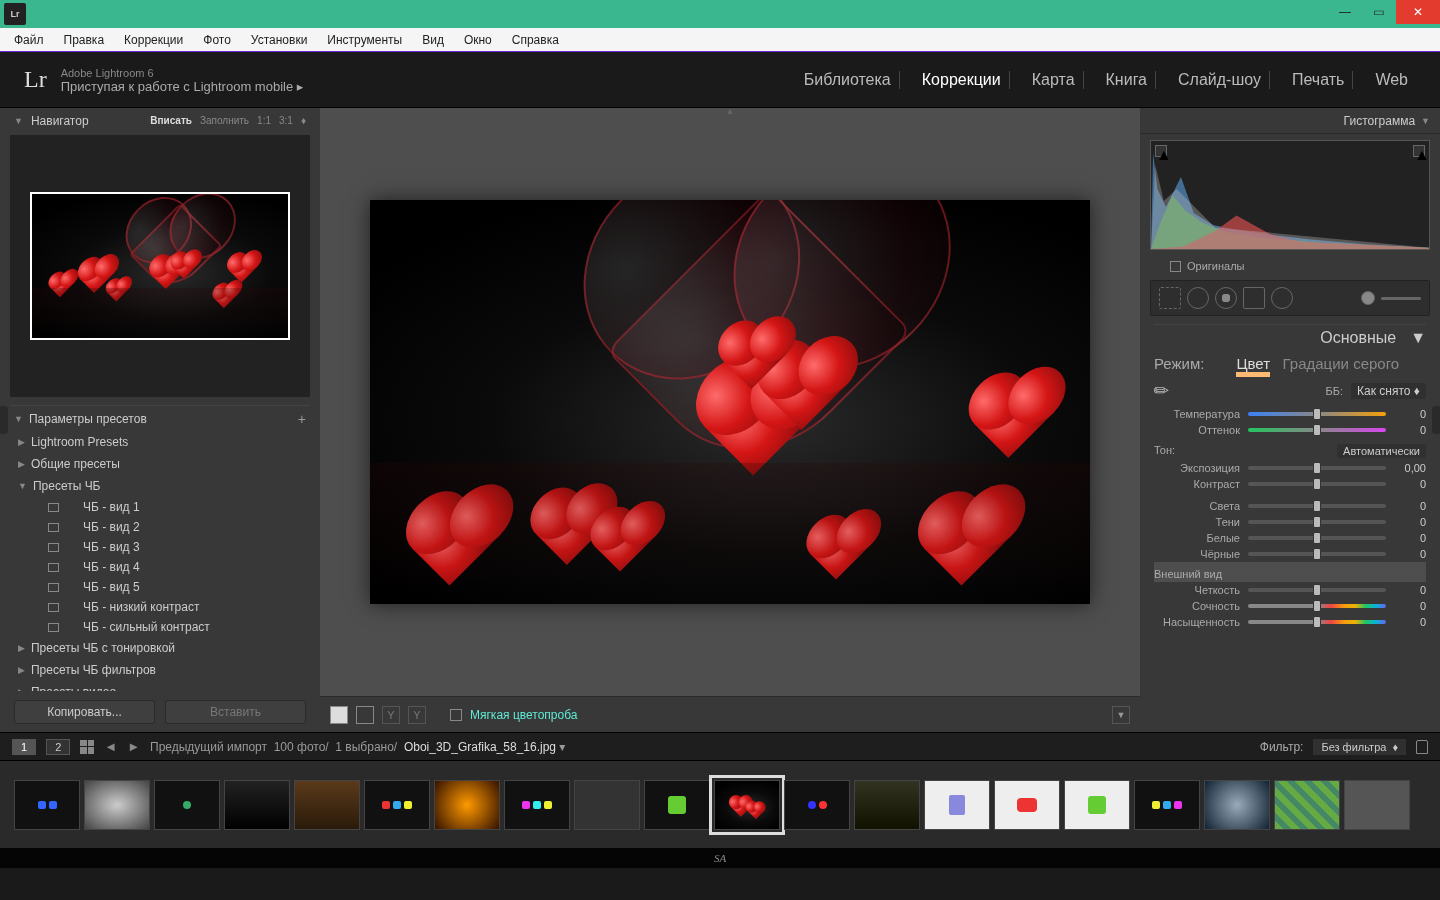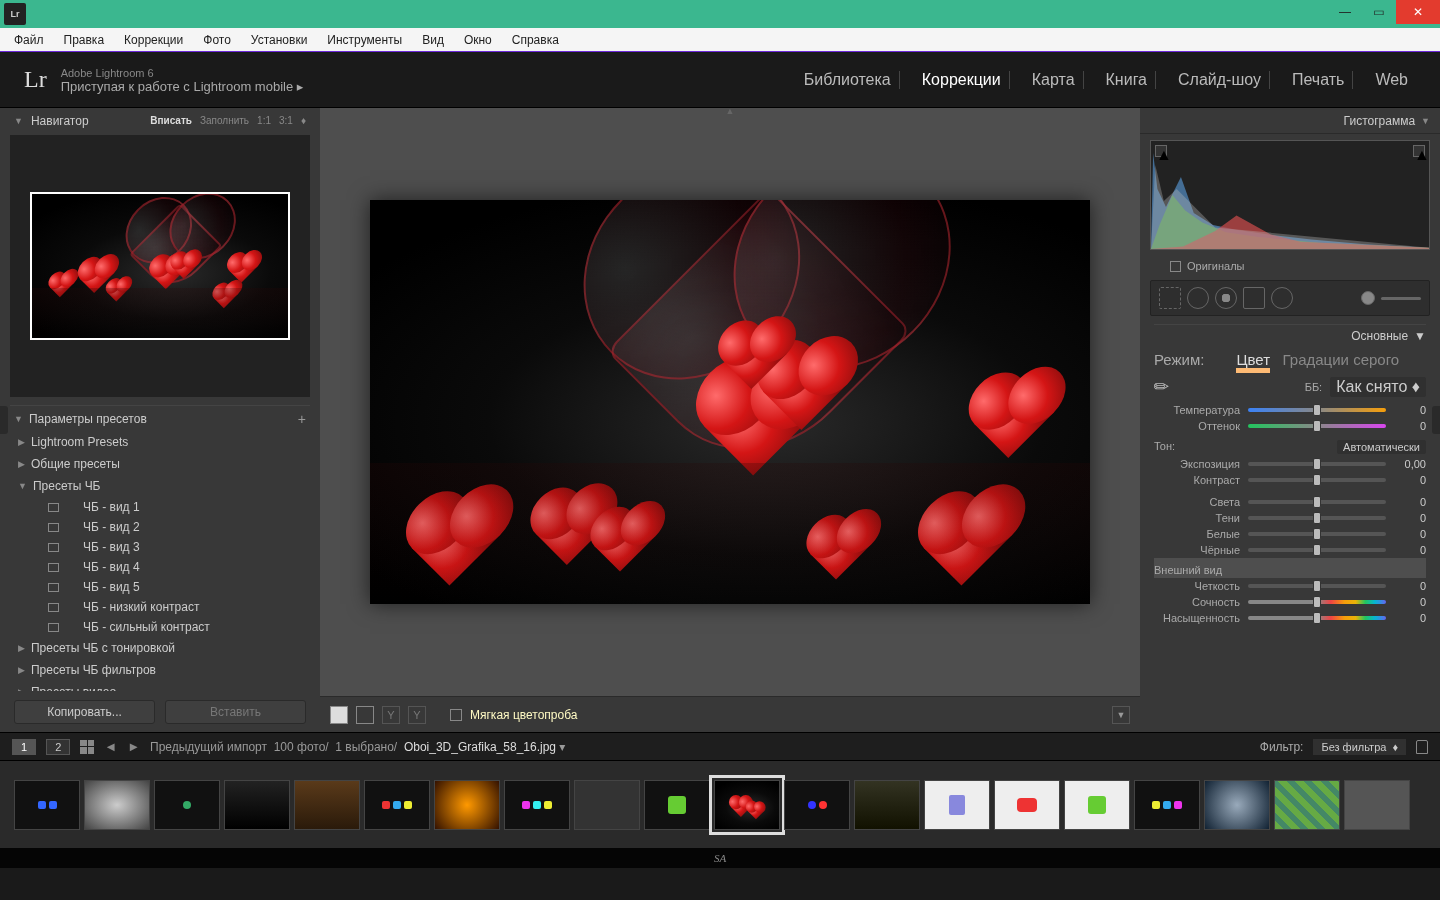--- a/index.html
+++ b/index.html
@@ -57,43 +57,43 @@
 
 .center { flex:1; background:#4e4e4e; display:flex; flex-direction:column; position:relative;}
 .canvaswrap { flex:1; display:flex; align-items:center; justify-content:center; padding:10px; position:relative;}
 .canvaswrap::before { content:"▲"; position:absolute; top:-2px; left:50%; transform:translateX(-50%); color:#666; font-size:9px;}
 .canvas { width:720px; height:404px; background:#050505; position:relative; overflow:hidden; box-shadow:0 0 20px rgba(0,0,0,.6);}
 .toolbar { height:36px; background:#383838; display:flex; align-items:center; padding:0 10px; gap:8px; border-top:1px solid #2a2a2a;}
 .toolbar .sq { width:18px; height:18px; border:1px solid #888; }
 .toolbar .sq.fill { background:#ddd;}
 .toolbar .txtbtn { width:18px; height:18px; border:1px solid #555; color:#777; font-size:11px; display:flex; align-items:center; justify-content:center;}
 .toolbar .chk { width:12px; height:12px; border:1px solid #888;}
-.toolbar .lbl { color:#fef9c3; font-size:12px;}
+.toolbar .lbl { color:#5eead4; font-size:12px;}
 .toolbar .drop { margin-left:auto; width:18px; height:18px; border:1px solid #555; color:#999; display:flex; align-items:center; justify-content:center; font-size:9px;}
 
 
 .rightpanel { width:300px; background:#383838; display:flex; flex-direction:column; overflow:hidden;}
 .rpanelhead { height:26px; display:flex; align-items:center; justify-content:flex-end; color:#ccc; font-size:12px; padding:0 10px; gap:6px; border-bottom:1px solid #2a2a2a;}
 .rpanelhead .tri { color:#888; font-size:9px;}
 .histo { height:110px; margin:6px 10px; background:#222; border:1px solid #555; position:relative;}
 .orig { display:flex; align-items:center; gap:6px; padding:4px 30px; color:#aaa; font-size:11px;}
 .orig .box { width:11px; height:11px; border:1px solid #888;}
 .toolrow { height:36px; margin:4px 10px; background:#2e2e2e; border:1px solid #222; border-radius:2px; display:flex; align-items:center; gap:6px; padding:0 8px;}
 .toolrow .t { width:22px; height:22px; border:1px solid #666; border-radius:12px;}
 .toolrow .t.sq { border-radius:2px;}
 .toolrow .t.dash { border-radius:2px; width:40px; border:none; background:linear-gradient(90deg,#666,#666);height:3px;}
 .basic { padding:4px 14px 8px 14px; }
-.basic .sechead { display:flex; justify-content:flex-end; align-items:center; gap:6px; color:#ccc; font-size:12px; padding:4px 0; border-top:1px solid #444;}
+.basic .sechead { display:flex; justify-content:flex-end; align-items:center; gap:14px; color:#ccc; font-size:16px; padding:4px 0; border-top:1px solid #444;}
 .basic .moderow { display:flex; justify-content:flex-start; color:#aaa; font-size:15px; padding:4px 0;gap:32px;}
 .basic .moderow .opt { color:#888;}
 .basic .moderow .opt.act { color:#ddd; border-bottom:5px solid #fdba74;}
 .basic .wbrow { display:flex; align-items:center; gap:8px; padding:4px 0;}
 .basic .wbrow .eyedrop { font-size:18px; color:#bbb; transform:rotate(-45deg);}
 .basic .wbrow .lbl { flex:1; text-align:right; color:#aaa; font-size:11px;}
-.basic .wbrow .val { color:#ccc; font-size:16px; padding:1px 6px; background:#303030; border-radius:2px;}
+.basic .wbrow .val { color:#ccc; font-size:12px; padding:1px 6px; background:#303030; border-radius:2px;}
 .slider-row { display:flex; align-items:center; gap:8px; padding:2px 0; }
 .slider-row .lbl { width:86px; text-align:right; color:#aaa; font-size:11px;}
 .slider-row .track { flex:1; height:4px; background:#555; position:relative; border-radius:2px;}
 .slider-row .track.temp { background:linear-gradient(90deg,#3b82f6,#888,#f59e0b);}
 .slider-row .track.tint { background:linear-gradient(90deg,#22c55e,#888,#d946ef);}
 .slider-row .track.sat { background:linear-gradient(90deg,#888 0%,#888 50%,#ef4444 60%,#f59e0b 70%,#eab308 78%,#22c55e 85%,#06b6d4 92%,#6366f1 100%);}
 .slider-row .handle { position:absolute; top:-4px; left:50%; width:8px; height:12px; background:#bbb; border:1px solid #333; transform:translateX(-50%); border-radius:2px;}
 .slider-row .val { width:32px; text-align:right; color:#ccc; font-size:11px;}
 .subhead { display:flex; justify-content:space-between; font-size:11px; color:#aaa; padding:6px 0 2px 0;}
 .subhead .auto { background:#303030; padding:1px 6px; border-radius:2px; color:#ccc;}

